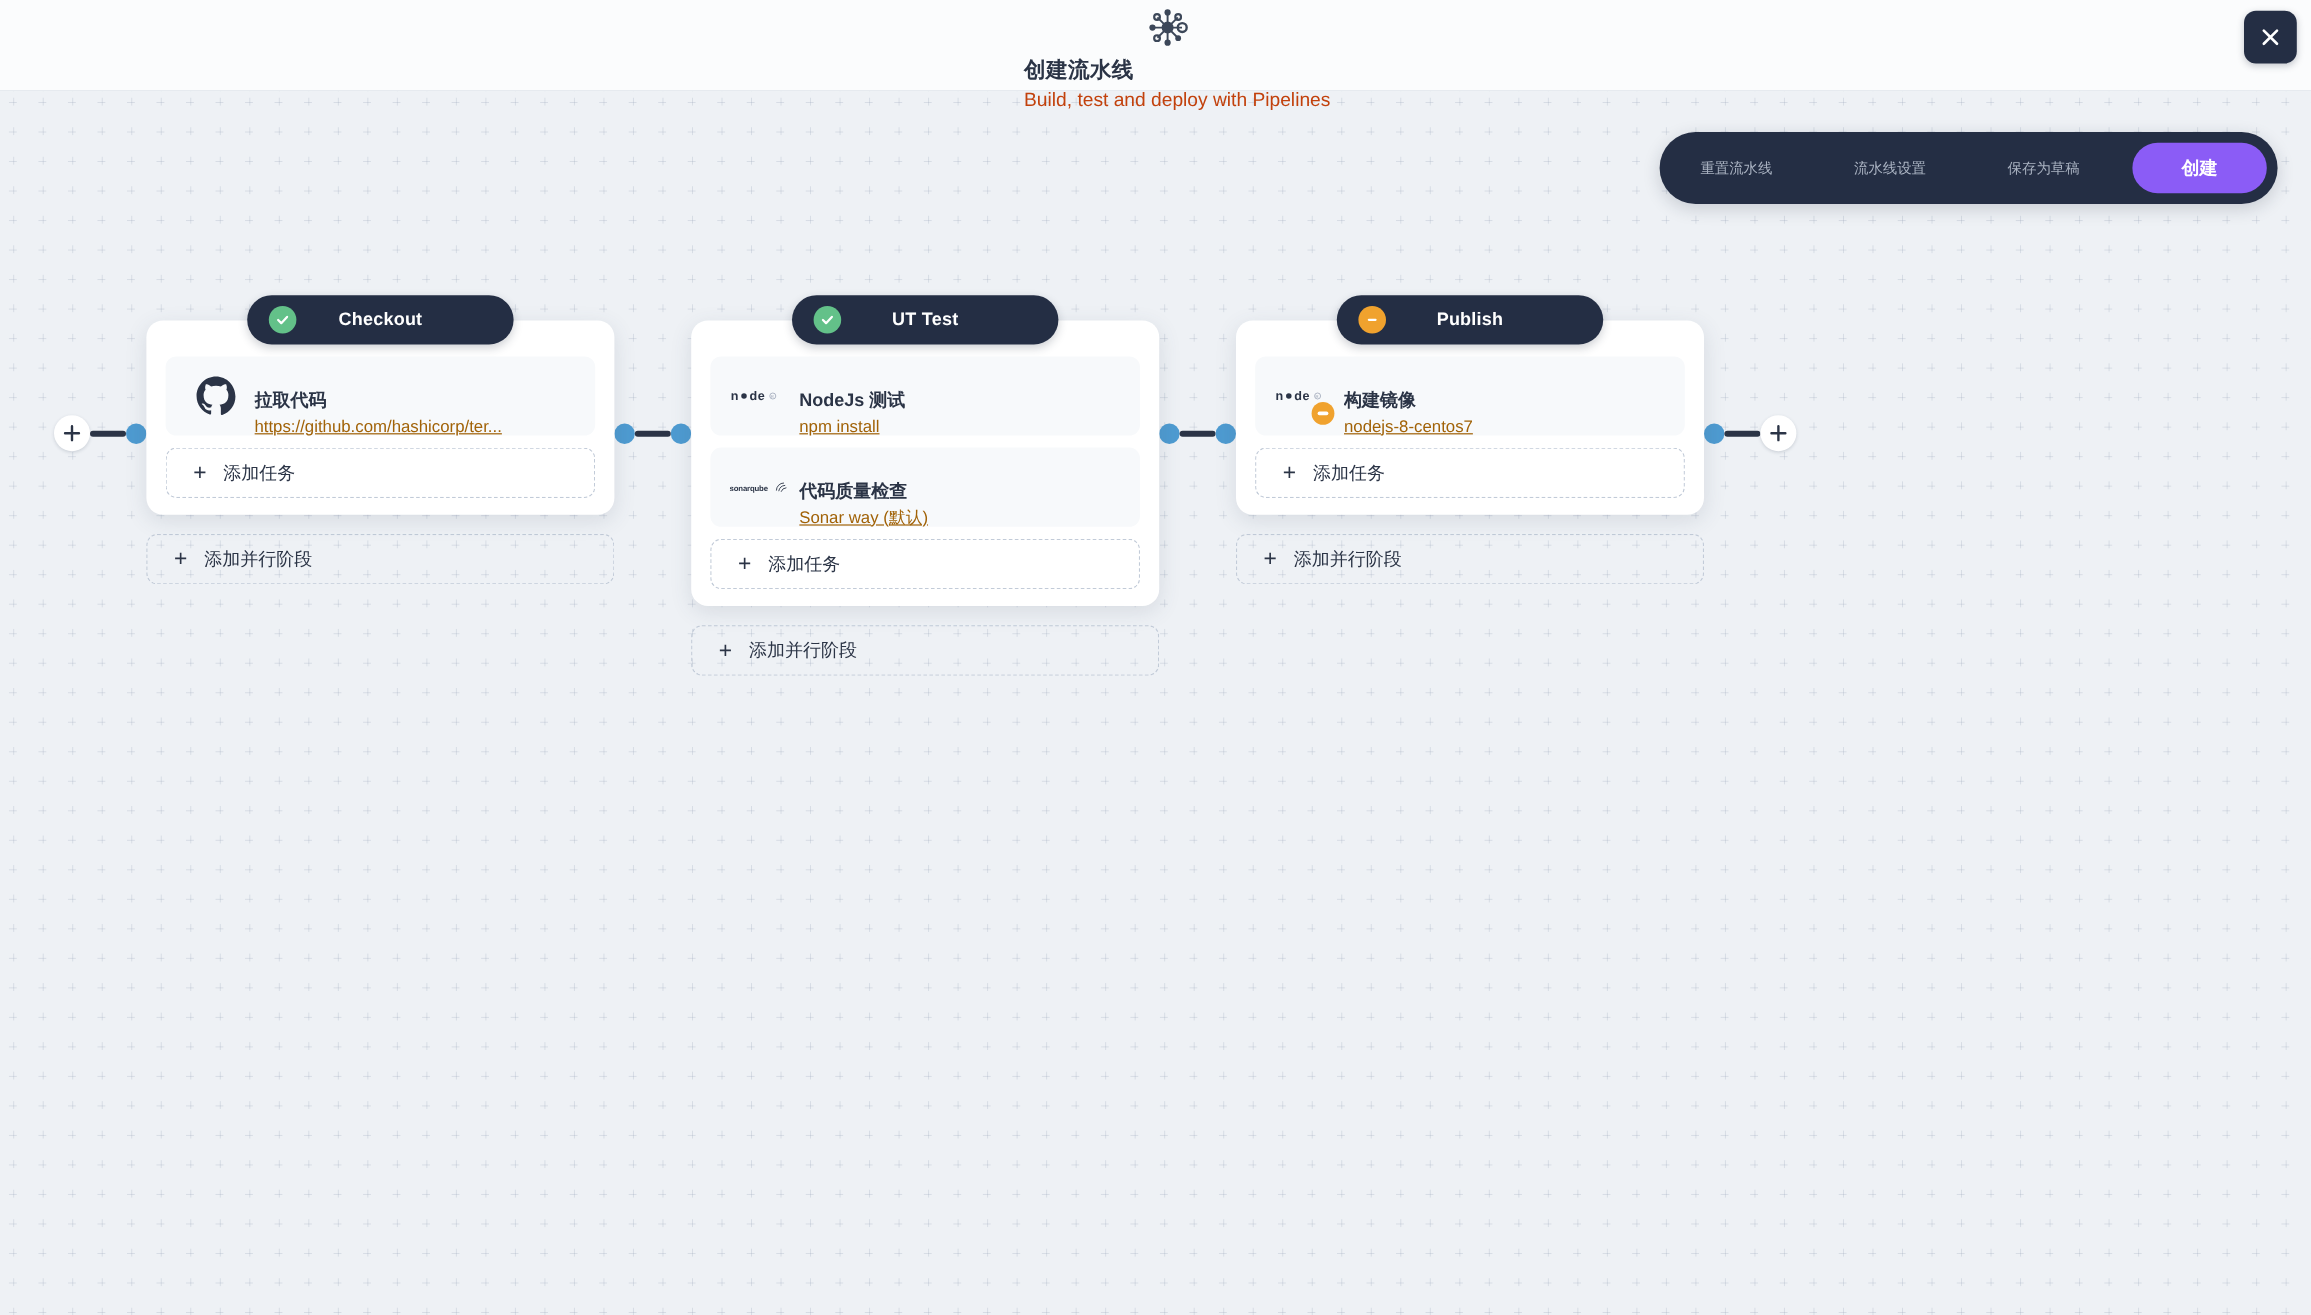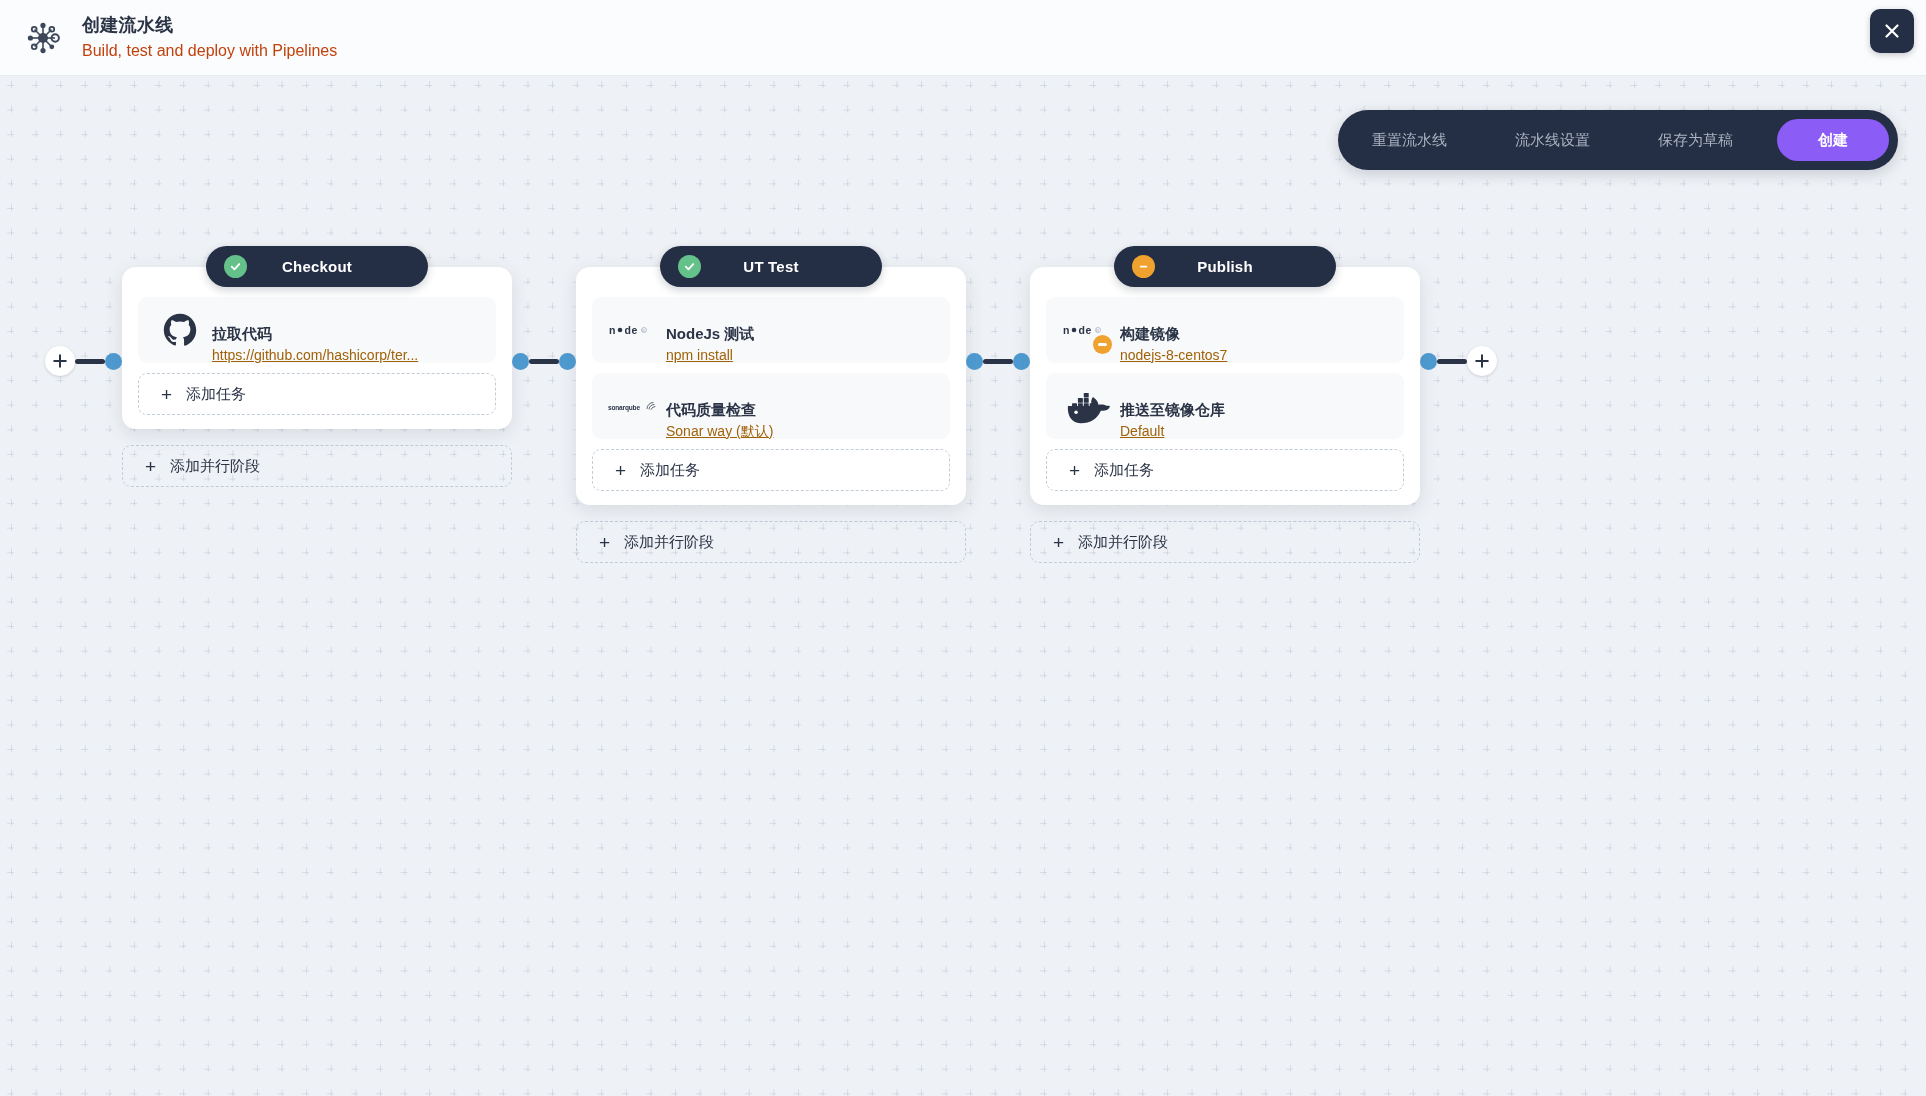--- a/index.html
+++ b/index.html
@@ -13,20 +13,21 @@
 
   
   .header {
     position: absolute; top: 0; left: 0;
     width: 1926px; height: 76px;
     background: #fbfcfd;
     border-bottom: 1px solid #e6eaef;
     display: flex; align-items: center;
     padding-left: 20px;
     z-index: 20;
+    flex-direction: column;
   }
   .logo-wrap {
     width: 46px; height: 46px;
     display: flex; align-items: center; justify-content: center;
     flex: 0 0 auto;
   }
   .header-text { margin-left: 16px; }
   .header-title {
     font-size: 18px; font-weight: bold; color: #2b3446;
     line-height: 24px; letter-spacing: .3px;
@@ -72,21 +73,21 @@
   .action-bar {
     position: absolute; top: 34px; right: 28px;
     height: 60px; border-radius: 30px;
     background: #242e44;
     display: flex; align-items: center;
     padding: 0 9px 0 0;
     z-index: 10;
     box-shadow: 0 4px 14px rgba(30,40,60,.18);
   }
   .action-link {
-    color: #aab3c2; font-size: 15px;
+    color: #aab3c2; font-size: 12px;
     padding: 0 34px; line-height: 60px;
     cursor: pointer; white-space: nowrap;
   }
   .action-primary {
     background: #8b5cf6;
     color: #ffffff; font-size: 15px; font-weight: bold;
     height: 42px; min-width: 112px;
     border-radius: 21px;
     display: flex; align-items: center; justify-content: center;
     cursor: pointer;
@@ -416,41 +417,20 @@
             <span class="mini-badge">
                 <i></i>
               </span>
           </div>
           <div class="task-text">
             <div class="task-title">构建镜像</div>
             <div class="task-sub">nodejs-8-centos7</div>
           </div>
         </div>
 
-        <div class="task">
-          <div class="task-icon">
-            <svg width="44" height="36" viewBox="0 0 48 38">
-              <g fill="#2b3446">
-                <rect x="13" y="16" width="5.4" height="5" rx=".6"></rect>
-                <rect x="19.4" y="16" width="5.4" height="5" rx=".6"></rect>
-                <rect x="25.8" y="16" width="5.4" height="5" rx=".6"></rect>
-                <rect x="13" y="10.4" width="5.4" height="5" rx=".6"></rect>
-                <rect x="19.4" y="10.4" width="5.4" height="5" rx=".6"></rect>
-                <rect x="19.4" y="4.8" width="5.4" height="5" rx=".6"></rect>
-                <rect x="6.6" y="16" width="5.4" height="5" rx=".6"></rect>
-              </g>
-              <path fill="#2b3446" d="M44 18.6c-1.7-1.2-5.6-1.6-8.6-1-.4-2.9-2-5.4-5-7.6l-1-.7-.7 1c-1.4 2.1-1.8 5.6-.3 7.9-.7.4-2 .9-3.7.9H2.2c-.6 2.6-.6 18.6 14 18.6 10.4 0 18.2-4.8 21.8-13.6 5.1.4 8-1.1 9.4-3.6l.6-1-1-.9z"></path>
-              <circle cx="11" cy="25.8" r="1.9" fill="#ffffff"></circle>
-            </svg>
-          </div>
-          <div class="task-text">
-            <div class="task-title">推送至镜像仓库</div>
-            <div class="task-sub">Default</div>
-          </div>
-        </div>
 
         <div class="dashed-btn add-task">
           <span class="pl">+</span>
           <span>添加任务</span>
         </div>
       </div>
 
       <div class="dashed-btn add-parallel">
         <span class="pl">+</span>
         <span>添加并行阶段</span>

